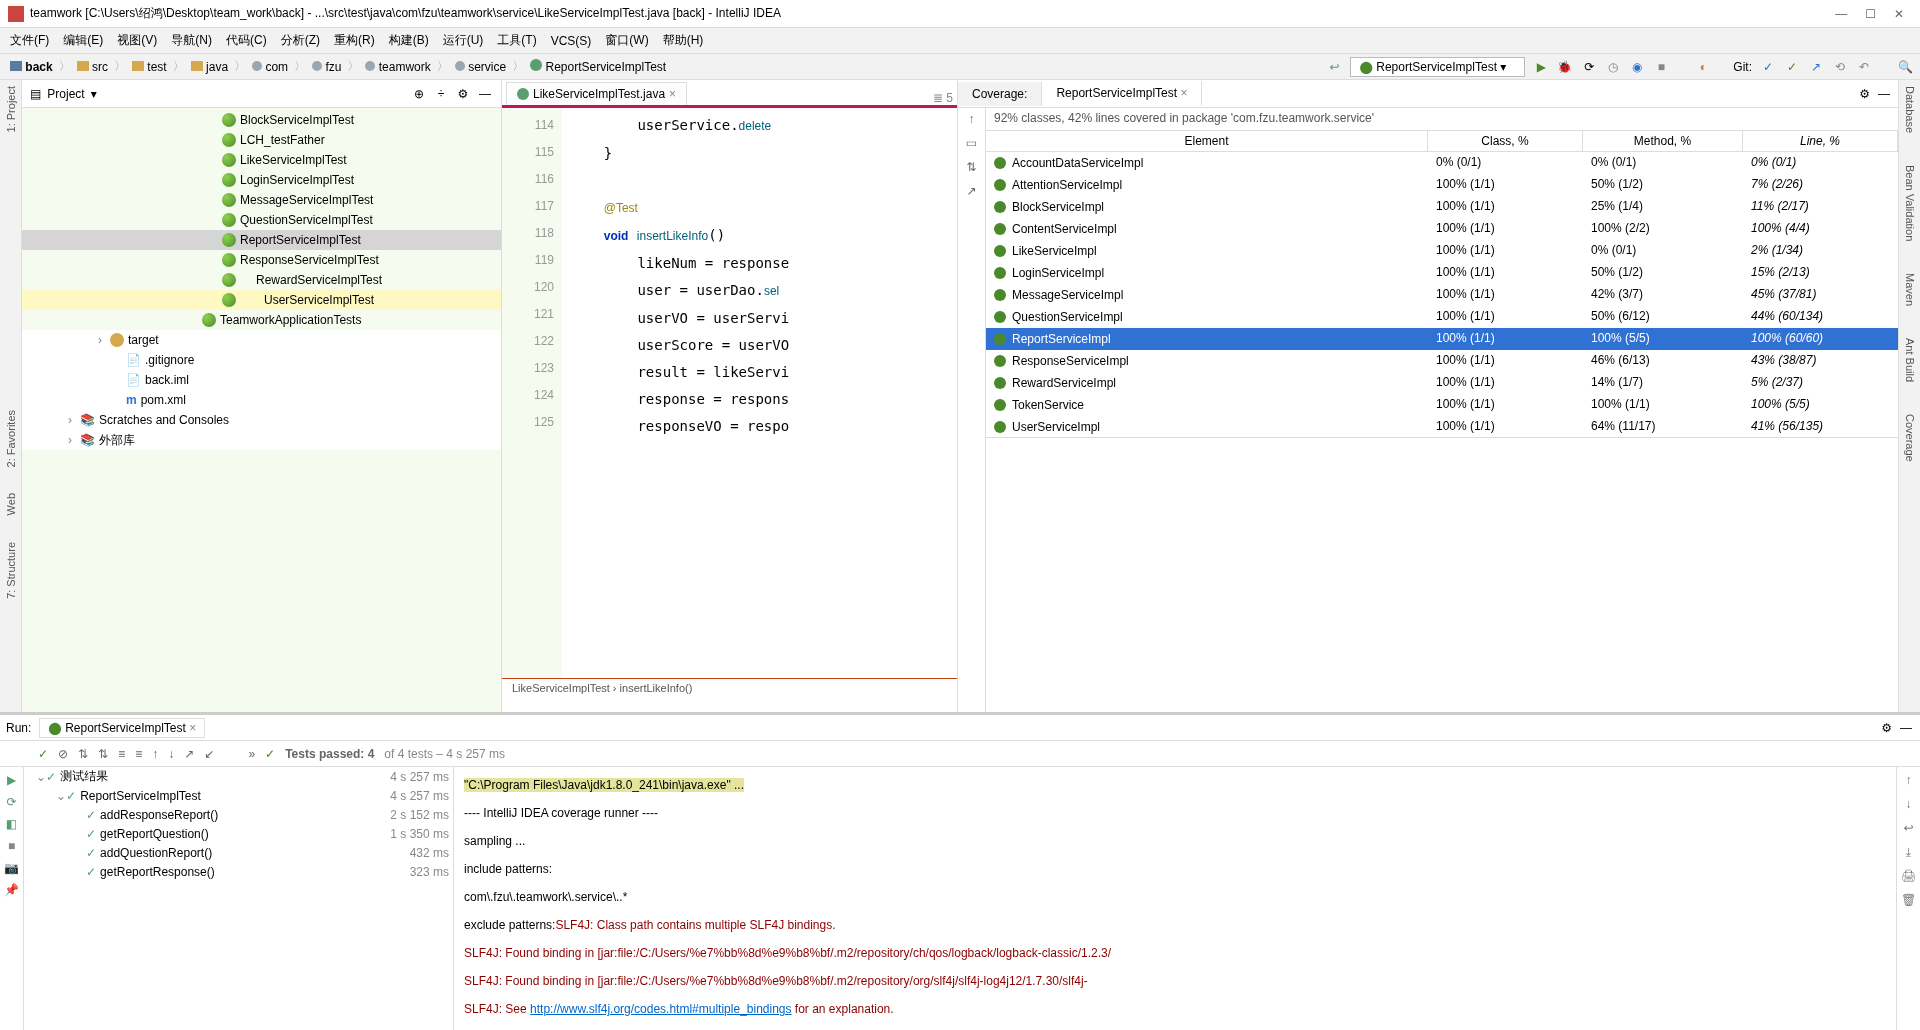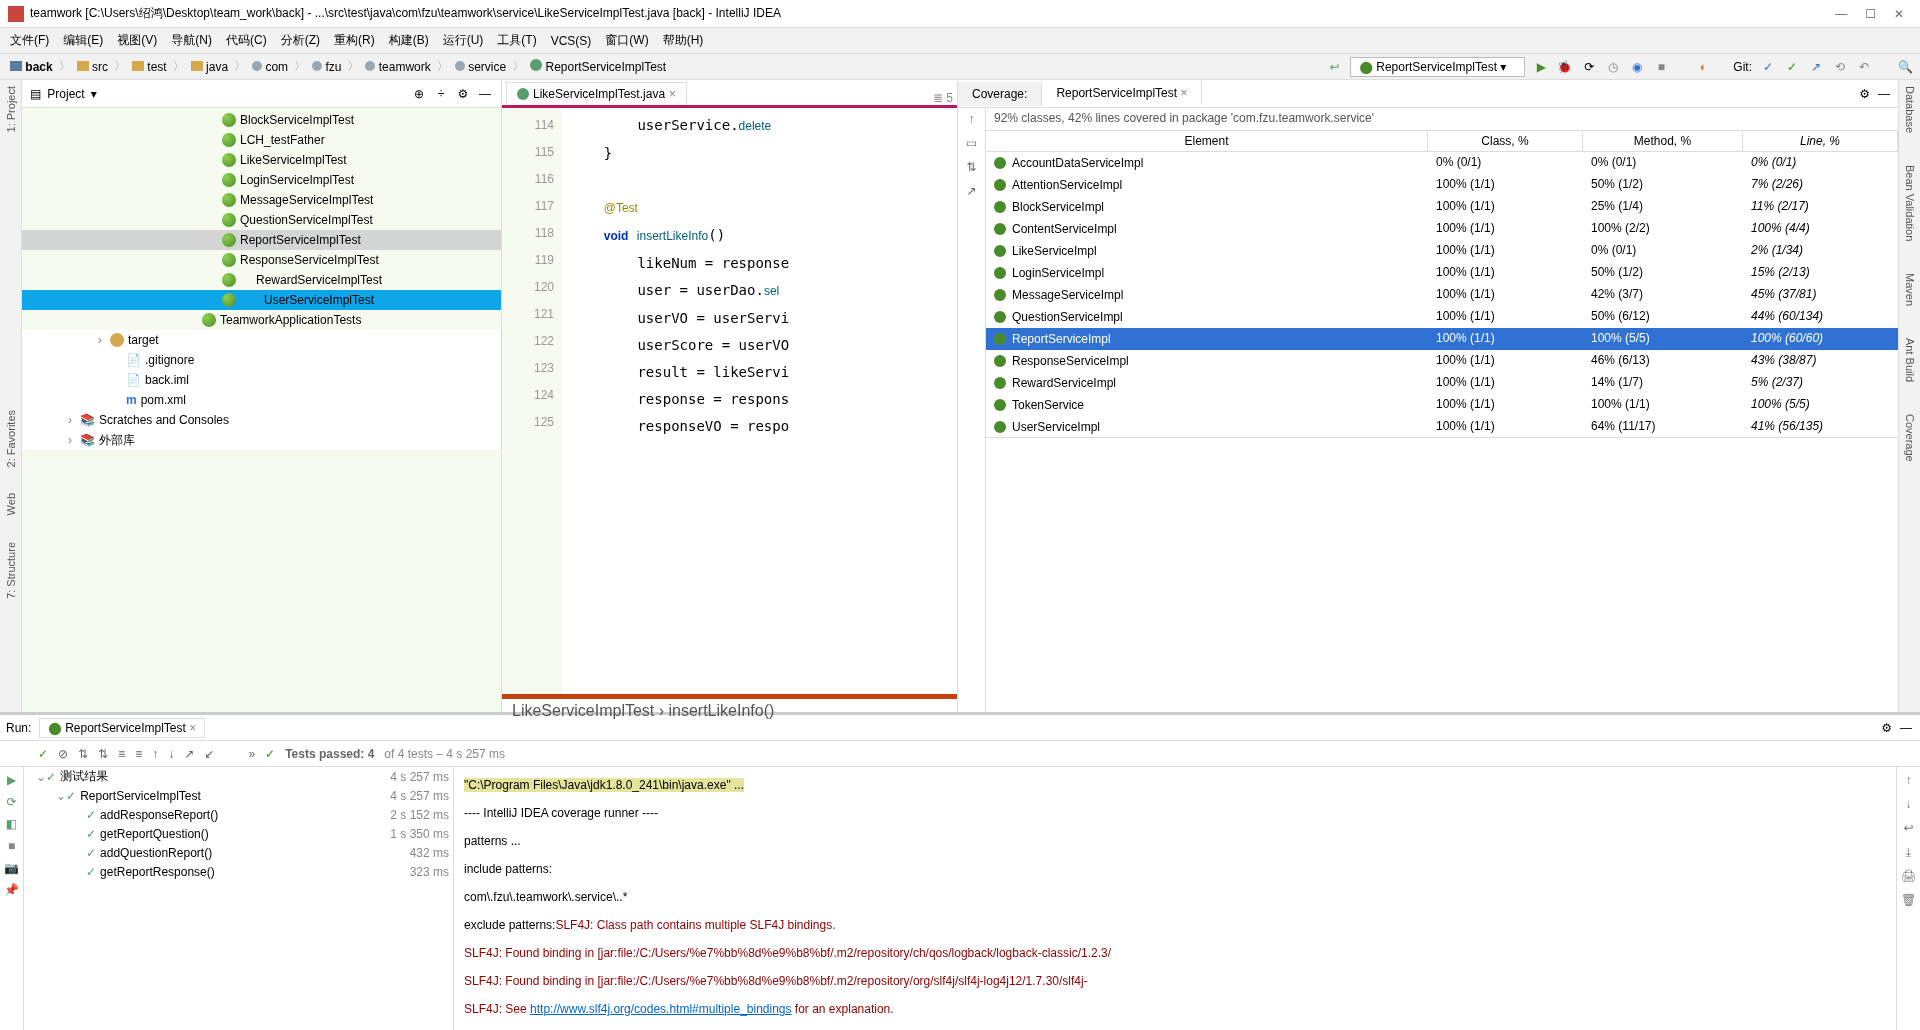--- a/index.html
+++ b/index.html
@@ -36,21 +36,21 @@
 .editor-area { flex: 1; display: flex; flex-direction: column; background: #fff; border-right: 1px solid #ddd; }
 .editor-tabs { height: 28px; display: flex; align-items: flex-end; border-bottom: 3px solid #be185d; padding: 0 4px; gap: 47px; }
 .editor-tab { padding: 4px 10px; border: 1px solid #ddd; border-bottom: none; background: #fdfdfd; display: flex; align-items: center; gap: 4px; }
 .editor-body { flex: 1; display: flex; overflow: hidden; }
 .gutter { width: 60px; background: #f6fbef; text-align: right; padding: 4px 8px 4px 0; color: #999; font-family: Consolas, monospace; font-size: 13px; }
 .gutter div { height: 27px; line-height: 27px; }
 .code { flex: 1; padding: 4px 8px; font-family: Consolas, monospace; font-size: 14px; line-height: 27px; white-space: pre; overflow: hidden; }
 .kw { color: #0033b3; font-weight: bold; }
 .anno { color: #9e880d; }
 .fn { color: #00627a; }
-.editor-crumb { height: 18px; border-top: 5px solid #c2410c; font-size: 16px; padding: 3px 10px; color: #555; }
+.editor-crumb { height: 34px; border-top: 1px solid #c2410c; font-size: 11px; padding: 3px 10px; color: #555; }
 .coverage-panel { width: 940px; background: #fff; display: flex; flex-direction: column; }
 .cov-tabs { height: 28px; display: flex; align-items: center; border-bottom: 1px solid #ddd; }
 .cov-tab { padding: 5px 14px; border-right: 1px solid #ddd; background: #f2f2f2; }
 .cov-tab.active { background: #fff; border-bottom: 1px solid #fff; }
 .cov-body { flex: 1; display: flex; }
 .cov-toolbar { width: 28px; border-right: 1px solid #ddd; display: flex; flex-direction: column; align-items: center; padding-top: 4px; gap: 10px; color: #666; }
 .cov-content { flex: 1; display: flex; flex-direction: column; }
 .cov-summary { height: 22px; padding: 3px 8px; background: #fff; color: #555; font-size: 12px; }
 .cov-table { flex: 1; }
 .cov-thead { display: flex; background: #fff; border-bottom: 1px solid #ddd; border-top: 1px solid #ddd; height: 22px; }
@@ -205,21 +205,21 @@
           <span> ReportServiceImplTest</span>
         </div>
         <div class="tree-item" style="padding-left: 200px; background: rgb(246, 251, 239);">
           <span class="icn icn-class"></span>
           <span> ResponseServiceImplTest</span>
         </div>
         <div class="tree-item" style="padding-left: 200px; background: rgb(246, 251, 239); gap: 20px;">
           <span class="icn icn-class"></span>
           <span> RewardServiceImplTest</span>
         </div>
-        <div class="tree-item" style="padding-left: 200px; background: #0ea5e9; gap: 28px;">
+        <div class="tree-item" style="padding-left: 200px; background: #fef9c3; gap: 28px;">
           <span class="icn icn-class"></span>
           <span> UserServiceImplTest</span>
         </div>
         <div class="tree-item" style="padding-left: 180px; background: rgb(246, 251, 239);">
           <span class="icn icn-class"></span>
           <span> TeamworkApplicationTests</span>
         </div>
         <div class="tree-item" style="padding-left: 90px; background: rgb(255, 255, 255);">
           <span class="gray" style="margin-left: -14px; margin-right: 4px;">›</span>
           <span class="icn icn-folder"></span>
@@ -491,21 +491,21 @@
         </div>
         <div class="run-tree-row">
           <span style="width:58px"></span>
           <span class="chk">✓</span>
           <span class="grow">getReportResponse()</span>
           <span class="gray">323 ms</span>
         </div>
       </div>
     <div class="run-output"><span class="hl">"C:\Program Files\Java\jdk1.8.0_241\bin\java.exe" ...</span>
 <span>---- IntelliJ IDEA coverage runner ----</span>
-<span>patterns ...</span>
+<span>sampling ...</span>
 <span>include patterns:</span>
 <span>com\.fzu\.teamwork\.service\..*</span>
 <span>exclude patterns:</span><span class="err">SLF4J: Class path contains multiple SLF4J bindings.</span>
 <span class="err">SLF4J: Found binding in [jar:file:/C:/Users/%e7%bb%8d%e9%b8%bf/.m2/repository/ch/qos/logback/logback-classic/1.2.3/</span>
 <span class="err">SLF4J: Found binding in [jar:file:/C:/Users/%e7%bb%8d%e9%b8%bf/.m2/repository/org/slf4j/slf4j-log4j12/1.7.30/slf4j-</span>
 <span class="err">SLF4J: See </span><span class="lnk">http://www.slf4j.org/codes.html#multiple_bindings</span><span class="err"> for an explanation.</span></div>
     <div class="run-right">
       <span>↑</span>
       <span>↓</span>
       <span>↩</span>

